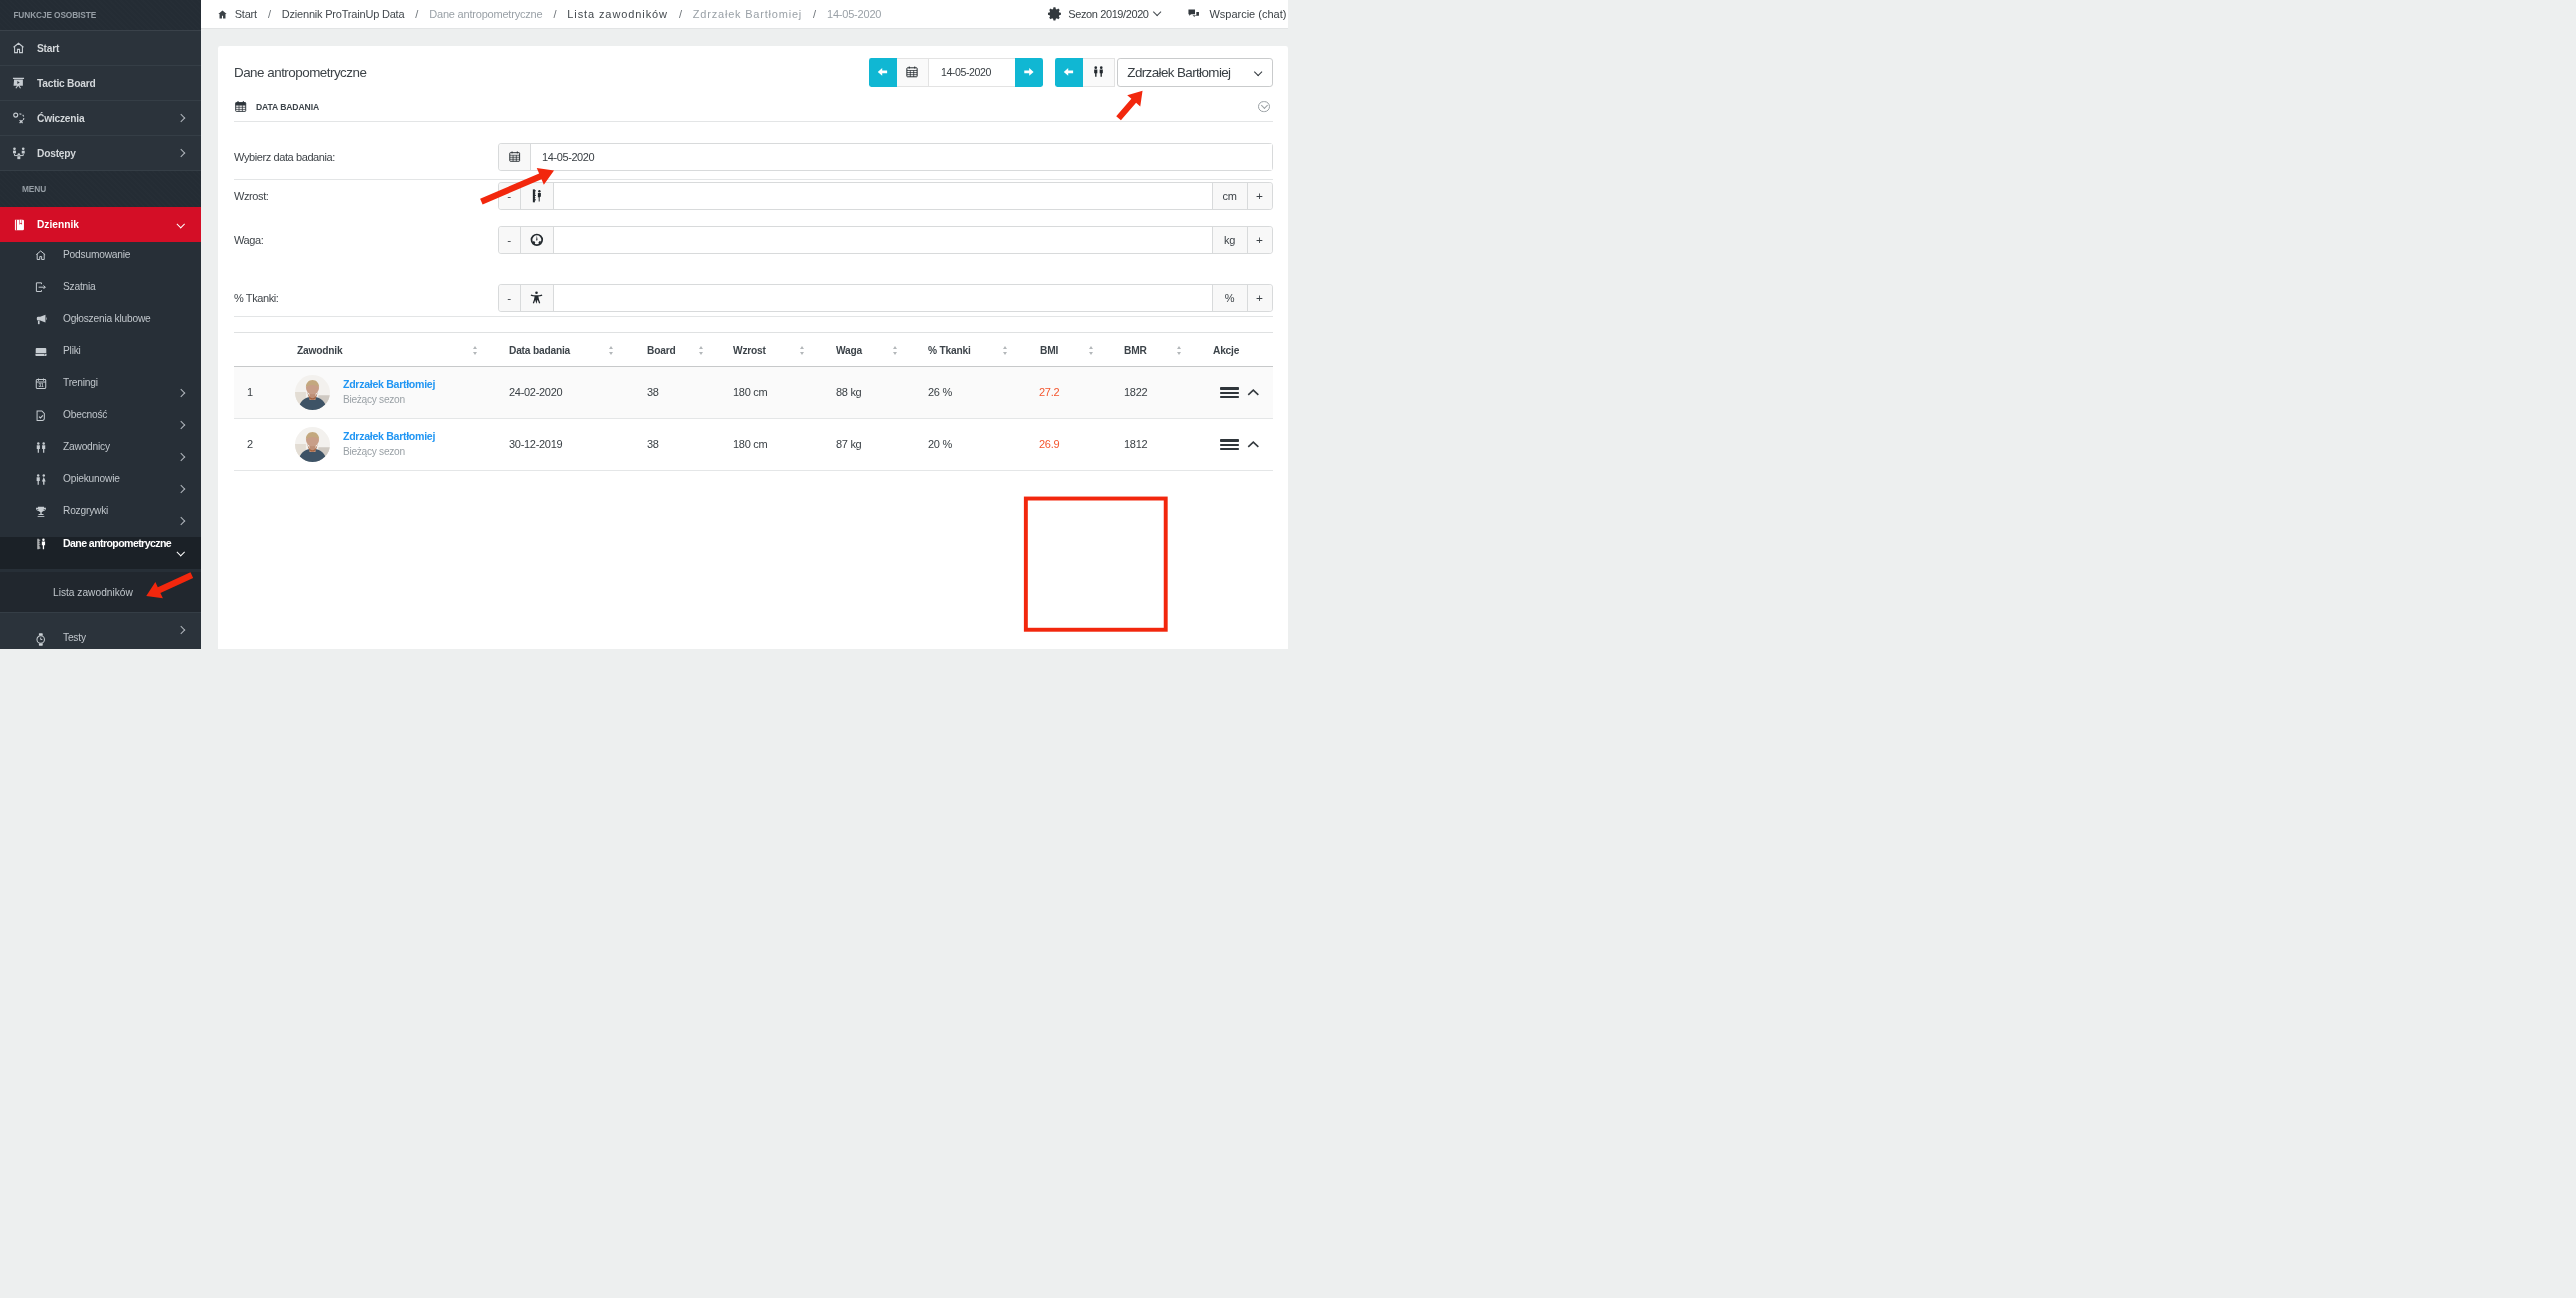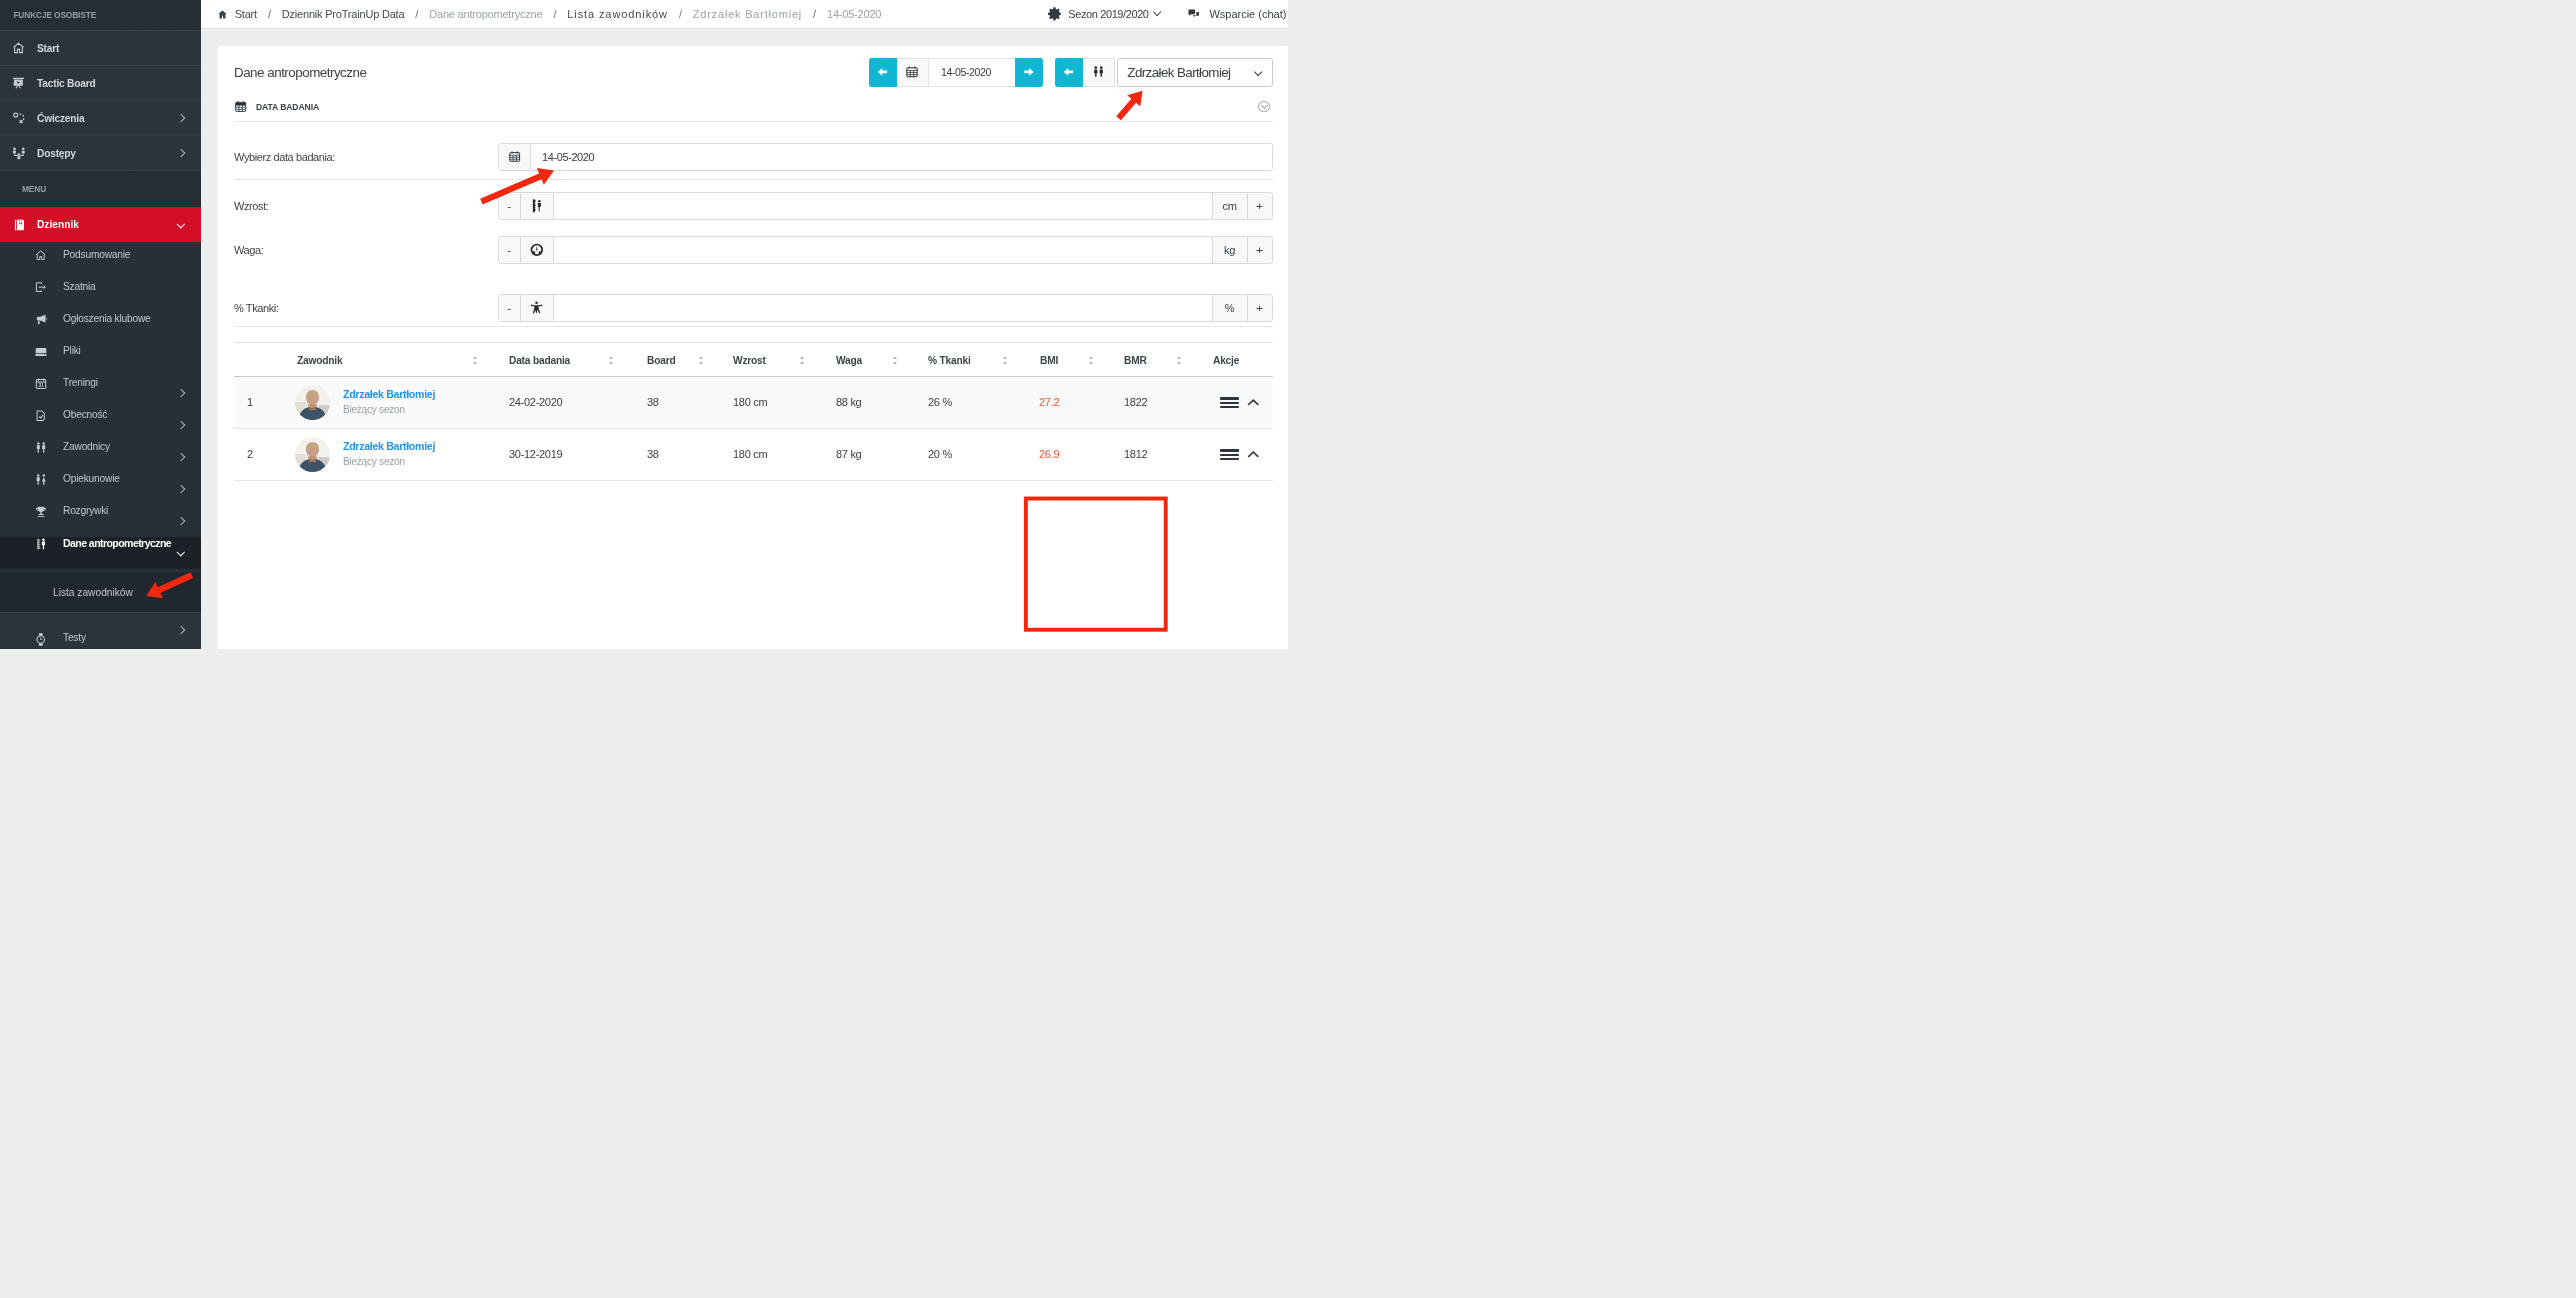--- a/index.html
+++ b/index.html
@@ -309,21 +309,21 @@
             <svg width="13.4" height="13.4" viewBox="0 0 24 24" fill="none" stroke="#23292e" stroke-width="1.7">
               <rect x="3.2" y="4.8" width="17.6" height="15.4" rx="1"></rect>
               <path d="M3.2 9.4h17.6M9.1 9.4v10.8M14.9 9.4v10.8M3.2 13h17.6M3.2 16.6h17.6" stroke-width="1.3"></path>
               <path d="M7.3 2.6v3.4M16.7 2.6v3.4"></path>
             </svg>
           </div>
       <div class="ifield itext">14-05-2020</div>
     </div>
   </div>
   <div class="hr" style="margin-top:7.7px"></div>
-  <div class="form-row" style="margin-top:12px">
+  <div class="form-row" style="margin-top:2px">
     <div class="flabel">Wzrost:</div>
     <div class="igroup" style="left:264px;right:0">
       <div class="iaddon" style="width:21.6px;border-radius:3.1px 0 0 3.1px;font-size:11.8px">-</div>
       <div class="iaddon" style="width:33px">
             <svg width="15" height="15.7" viewBox="0 0 24 24" fill="#23292e">
               <path d="M7 2.5h1.6v19H7z" fill="none" stroke="#23292e" stroke-width="1.7"></path>
               <path d="M7.8 4h3.4M7.8 7.6h2.4M7.8 11.2h3.4M7.8 14.8h2.4M7.8 18.4h3.4" stroke="#23292e" stroke-width="1.5"></path>
               <circle cx="16.6" cy="4.7" r="1.9"></circle>
               <path d="M14.2 7.5h4.8v6h-1.5V21h-.8v-6.7h-.4V21h-.8v-6.7h-1.3z"></path>
             </svg>

